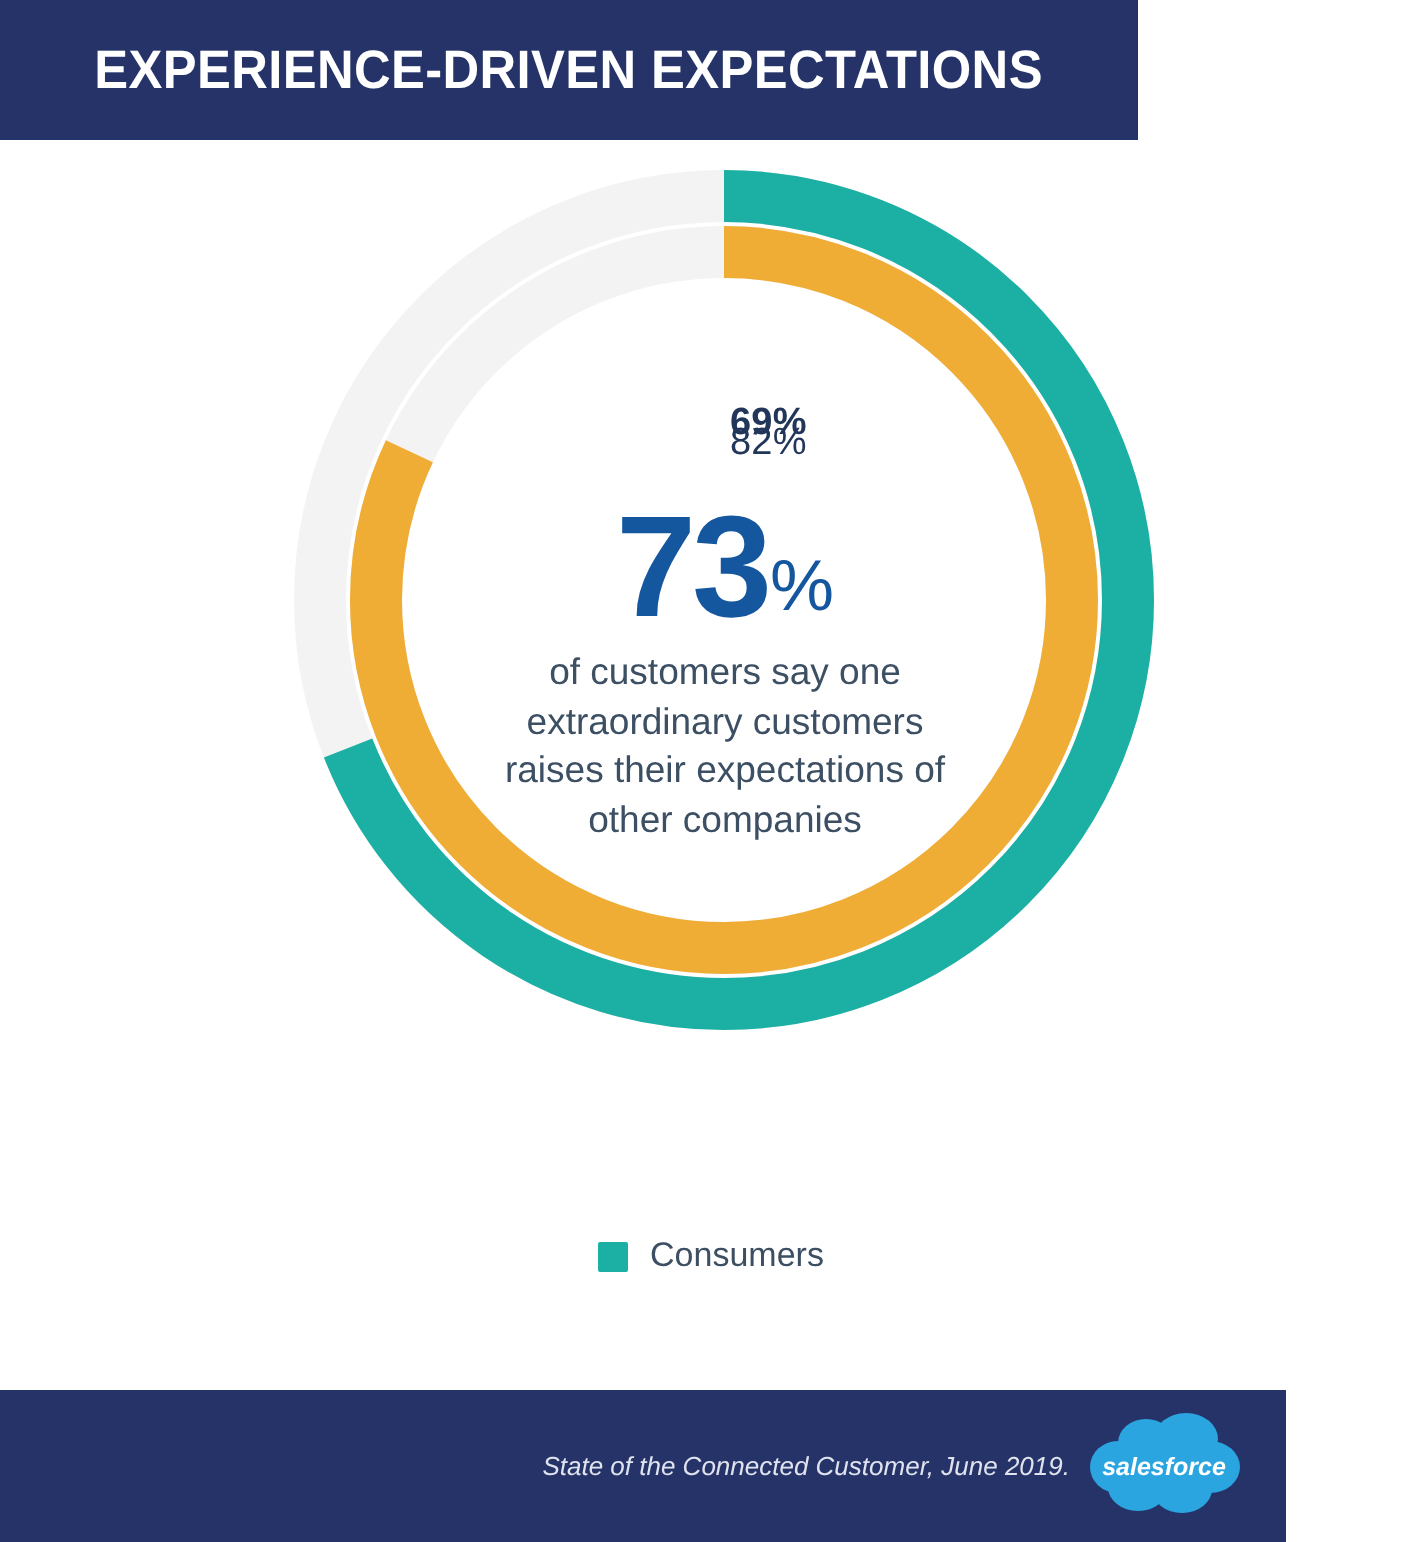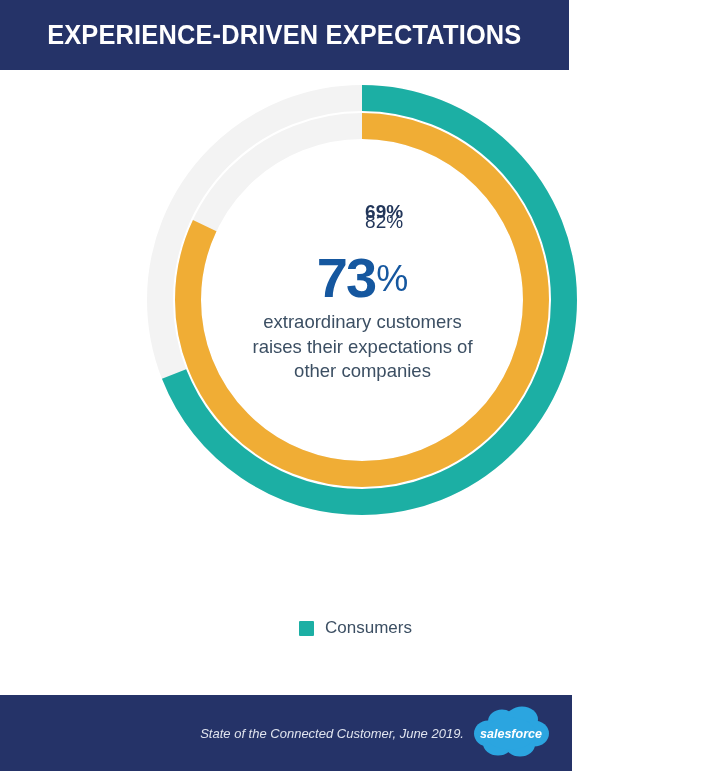--- a/index.html
+++ b/index.html
@@ -77,21 +77,21 @@
   }
   .big-stat {
     display: flex;
     align-items: flex-end;
     justify-content: center;
     color: #15579f;
     line-height: 0.88;
     margin-bottom: 8px;
   }
   .big-stat .num {
-    font-size: 56px;
+    font-size: 72px;
     font-weight: bold;
     letter-spacing: -2px;
   }
   .big-stat .pct {
     font-size: 36px;
     font-weight: normal;
     padding-bottom: 8px;
     margin-left: 1px;
   }
   .center-caption {
@@ -126,21 +126,21 @@
   .legend-label {
     font-size: 17px;
     color: #3c4f63;
     white-space: nowrap;
   }
 
   
   .footer-band {
     position: absolute;
     left: 0; top: 695px;
-    width: 572px;
+    width: 643px;
     height: 76px;
     background: #253368;
   }
   .footer-source {
     position: absolute;
     right: 108px;
     top: 50%;
     transform: translateY(-50%);
     color: #dfe3ee;
     font-size: 13px;
@@ -181,20 +181,21 @@
 
   <div class="ring-label outer">69%</div>
   <div class="ring-label inner">82%</div>
 
   <div class="center-block">
     <div class="big-stat">
       <span class="num">73</span>
       <span class="pct">%</span>
     </div>
     <div class="center-caption">
+      <div>of customers say one</div>
       <div>extraordinary customers</div>
       <div>raises their expectations of</div>
       <div>other companies</div>
     </div>
   </div>
 
   <div class="legend">
     <div class="legend-item">
       <span class="legend-swatch" id="sw0" style="background: rgb(28, 175, 164);"></span>
       <span class="legend-label">Consumers</span>

